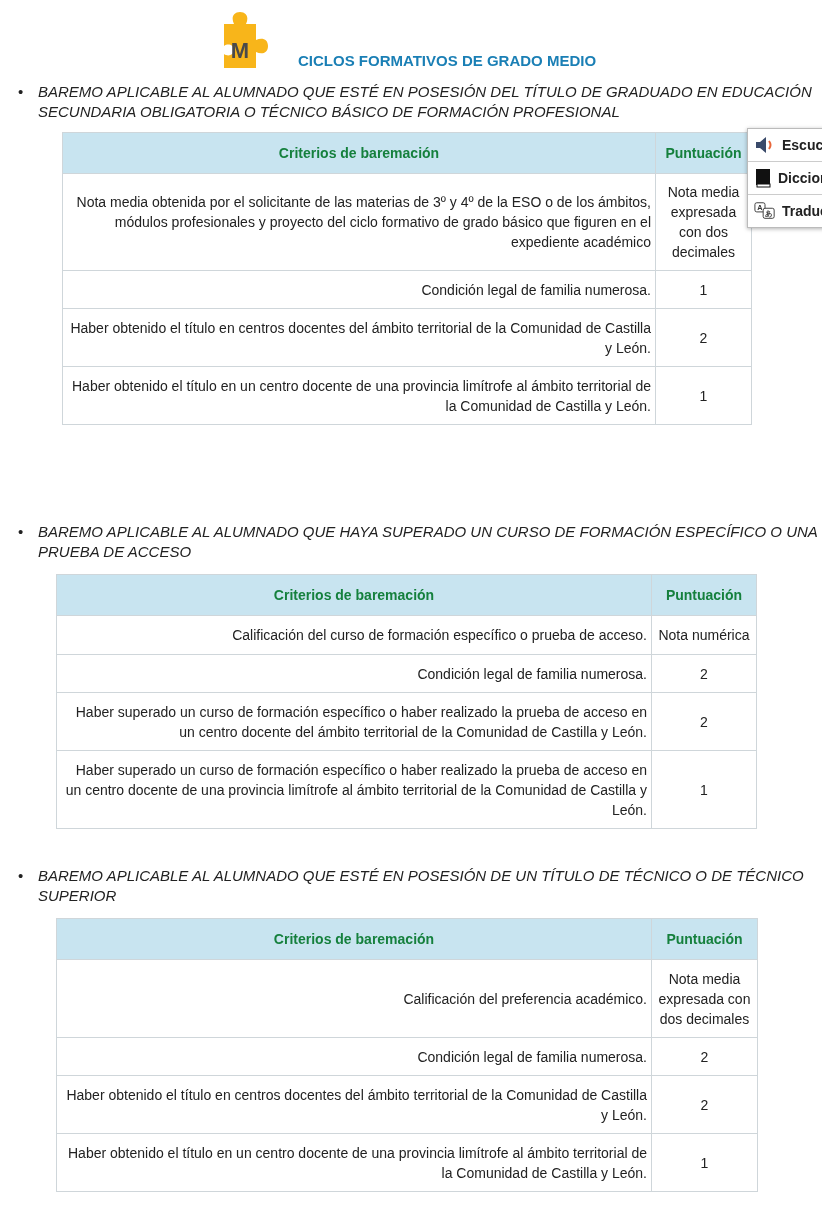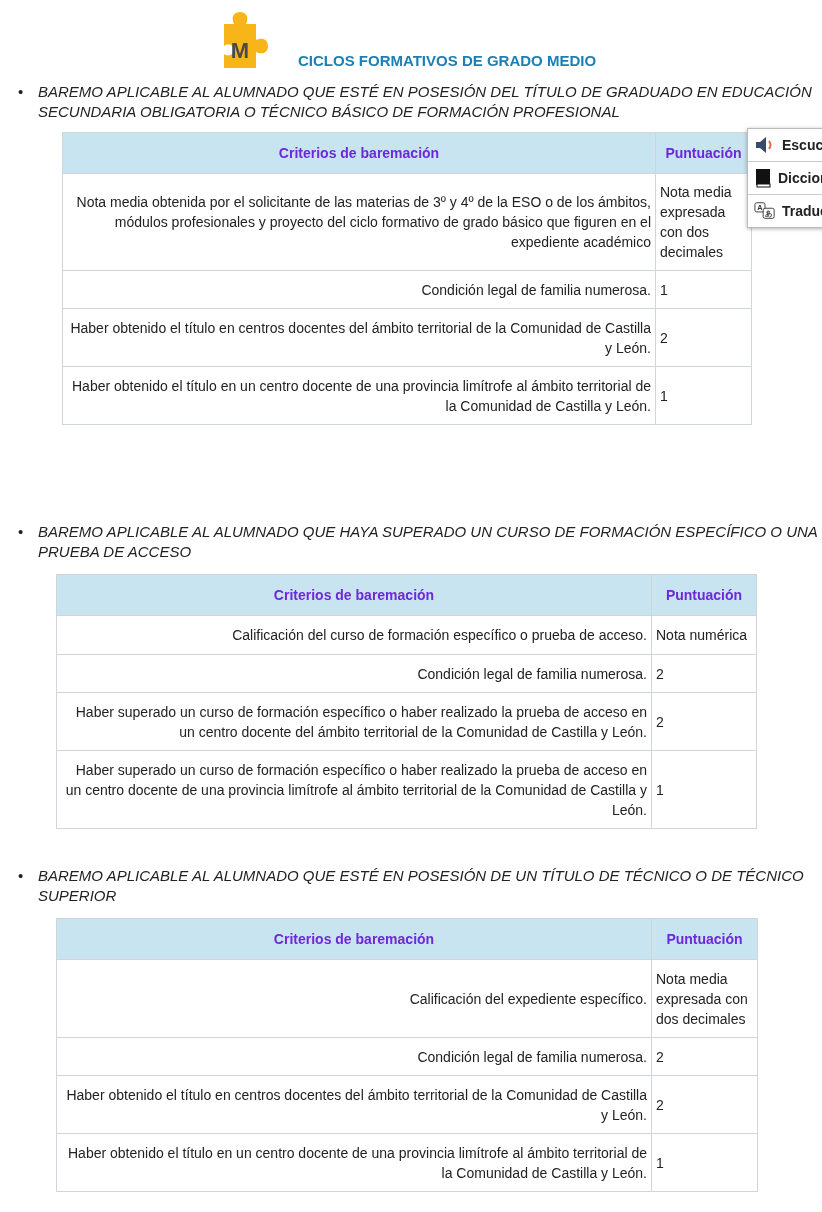--- a/index.html
+++ b/index.html
@@ -5,23 +5,23 @@
   html, body { margin: 0; padding: 0; background: #ffffff; }
   body { width: 822px; height: 1212px; position: relative; overflow: hidden;
          font-family: "Liberation Sans", sans-serif; color: #222; font-size: 14px; }
   .title-row { position: absolute; left: 218px; top: 8px; height: 62px; display: flex; align-items: flex-end; }
   .logo { width: 60px; height: 60px; position: relative; }
   .title { color: #1a7fb5; font-weight: bold; font-size: 15px; margin-left: 20px; margin-bottom: 1px; }
   .section-head { position: absolute; left: 18px; width: 800px; font-style: italic; font-size: 15px; line-height: 20px; color: #222; }
   .section-head .bullet { position: absolute; left: 0; top: 0; font-style: normal; }
   .section-head .txt { display: block; padding-left: 20px; }
   table { position: absolute; border-collapse: collapse; font-size: 14px; }
-  th { background: #c8e4f0; font-weight: bold; height: 38px; border: 1px solid #cfd6da; color: #6d28d9; }
+  th { background: #c8e4f0; font-weight: bold; height: 38px; border: 1px solid #cfd6da; color: #15803d; }
   td { border: 1px solid #cfd6da; padding: 0 4px; line-height: 20px; text-align: right; }
-  td.pts { text-align: left; }
+  td.pts { text-align: center; }
   .popup { position: absolute; left: 747px; top: 128px; width: 80px; height: 98px; background: #fff; border: 1px solid #bbb;
            box-shadow: 0 1px 4px rgba(0,0,0,0.3); }
   .popup-item { height: 32px; display: flex; align-items: center; border-bottom: 1px solid #ccc; font-weight: bold; font-size: 14px; white-space: nowrap; overflow: hidden; }
   .popup-item:last-child { border-bottom: none; }
   .popup-item .ic { width: 22px; margin: 0 6px 0 6px; display: inline-flex; justify-content: center; }
 </style>
 </head>
 <body>
 
 <div class="title-row">
@@ -96,21 +96,21 @@
   <span class="bullet">•</span>
   <span class="txt">BAREMO APLICABLE AL ALUMNADO QUE ESTÉ EN POSESIÓN DE UN TÍTULO DE TÉCNICO O DE TÉCNICO SUPERIOR</span>
 </div>
 <table style="left:56px; top:918px; width:702px;">
   <tbody>
       <tr>
     <th style="width:592px;">Criterios de baremación</th>
     <th>Puntuación</th>
   </tr>
   <tr style="height:78px;">
-    <td>Calificación del expediente específico.</td>
+    <td>Calificación del preferencia académico.</td>
     <td class="pts">Nota media expresada con dos decimales</td>
   </tr>
   <tr style="height:38px;">
     <td>Condición legal de familia numerosa.</td>
     <td class="pts">2</td>
   </tr>
   <tr style="height:58px;">
     <td>Haber obtenido el título en centros docentes del ámbito territorial de la Comunidad de Castilla y León.</td>
     <td class="pts">2</td>
   </tr>

